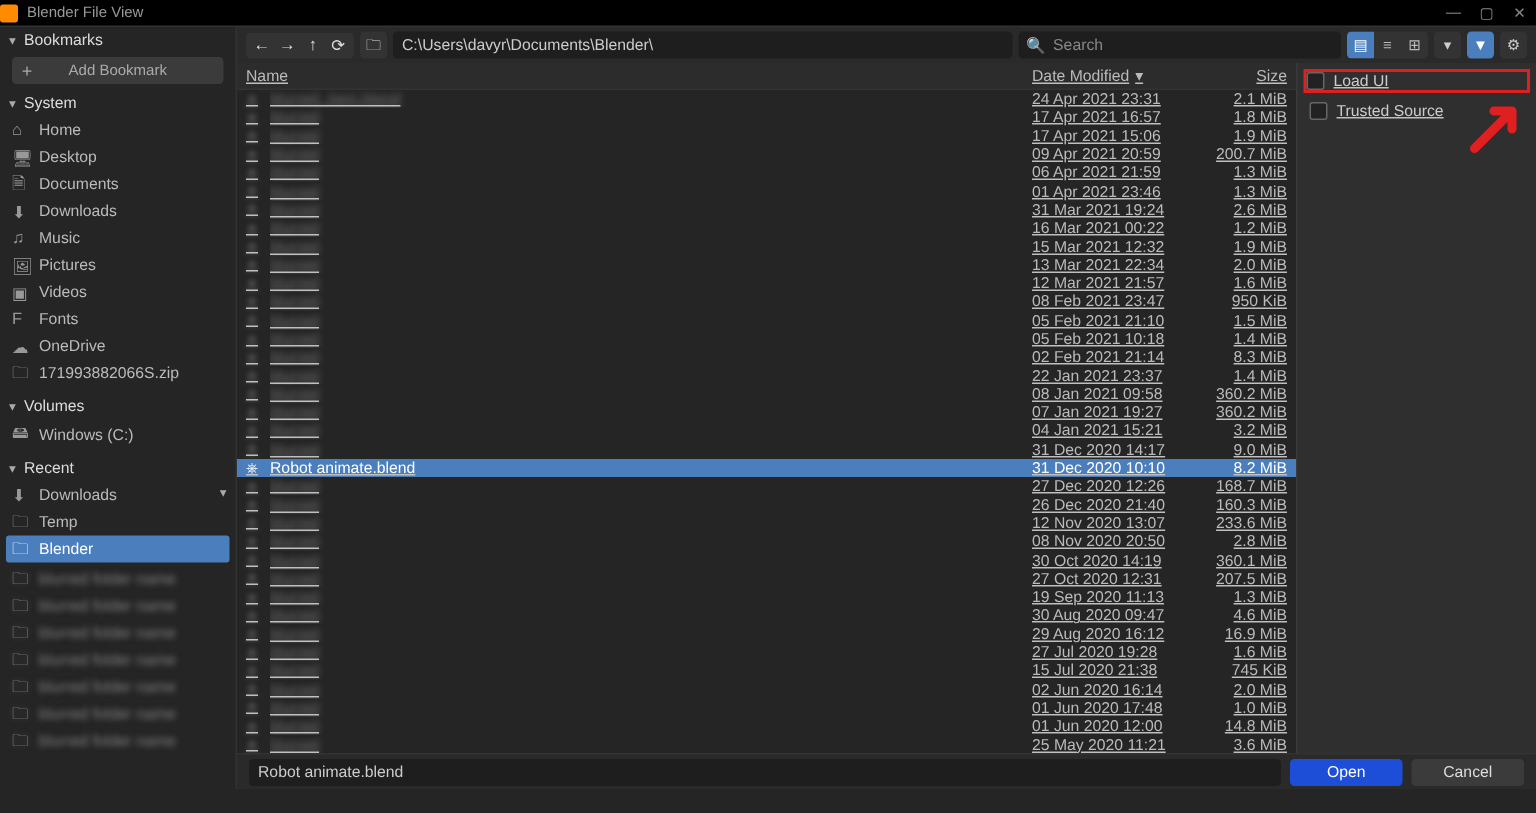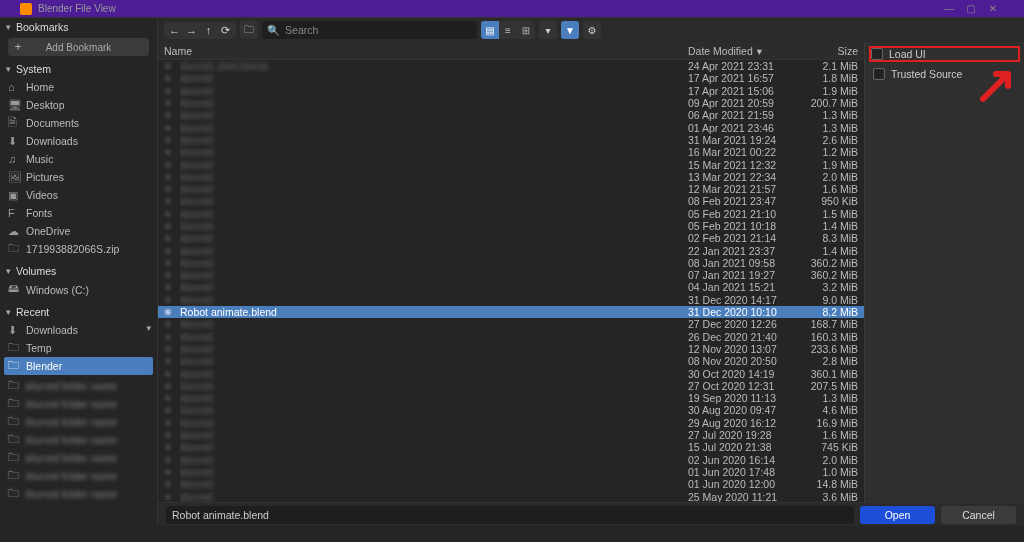--- a/index.html
+++ b/index.html
@@ -1,17 +1,17 @@
 <!DOCTYPE html>
 <html><head>
 <meta charset="utf-8">
 <style>
 * { box-sizing: border-box; margin: 0; padding: 0; font-family: -apple-system, "Segoe UI", Arial, sans-serif; }
 body { background: #252525; color: #c0c0c0; font-size: 11px; overflow: hidden; width: 1024px; height: 542px; }
-.titlebar { height: 18px; background: #4c1d95; display: flex; align-items: center; padding: 0 20px; border-bottom: 1px solid #333; }
+.titlebar { height: 18px; background: #000000; display: flex; align-items: center; padding: 0 0; border-bottom: 1px solid #333; }
 .titlebar .icon { width: 12px; height: 12px; background: #ff8c00; border-radius: 2px; margin-right: 6px; }
 .titlebar .title { flex: 1; color: #999; font-size: 10px; }
 .titlebar .winbtn { width: 22px; text-align: center; color: #888; cursor: default; font-size: 10px; }
 
 .main { display: flex; height: 508px; }
 .sidebar { width: 157px; background: #252525; display: flex; flex-direction: column; overflow: hidden; }
 .section-hdr { display: flex; align-items: center; padding: 3px 6px; color: #ddd; font-size: 10.5px; cursor: default; }
 .section-hdr .chev { width: 10px; font-size: 9px; color: #aaa; }
 .addbm { margin: 2px 8px 4px; background: #3b3b3b; border-radius: 3px; height: 18px; display: flex; align-items: center; color: #aaa; font-size: 10px; cursor: default; }
 .addbm .plus { width: 20px; text-align: center; font-size: 12px; }
@@ -202,35 +202,38 @@
 
   <div class="content">
     <div class="toolbar">
       <div class="navbtns">
         <span>←</span>
         <span>→</span>
         <span>↑</span>
         <span>⟳</span>
       </div>
       <div class="newfolder">🗀</div>
+      <div class="pathbar">
+        <span>C:\Users\davyr\Documents\Blender\</span>
+      </div>
       <div class="search">
         <span>🔍</span>
         <span>Search</span>
       </div>
       <div class="viewbtns">
         <span class="active">▤</span>
         <span>≡</span>
         <span>⊞</span>
       </div>
       <div class="smallbtn">▾</div>
       <div class="smallbtn filteron">▼</div>
       <div class="smallbtn">⚙</div>
     </div>
 
-    <div style="display:flex; flex:1; min-height:0;">
+    <div style="display:flex; flex:1; min-height:0;text-decoration:underline;">
       <div style="flex:1; display:flex; flex-direction:column; min-width:0;">
         <div class="listhdr">
           <div class="col-name">Name</div>
           <div class="col-date">
             <span>Date Modified</span>
             <span>▾</span>
           </div>
           <div class="col-size">Size</div>
         </div>
         <div class="filelist" id="filelist">

